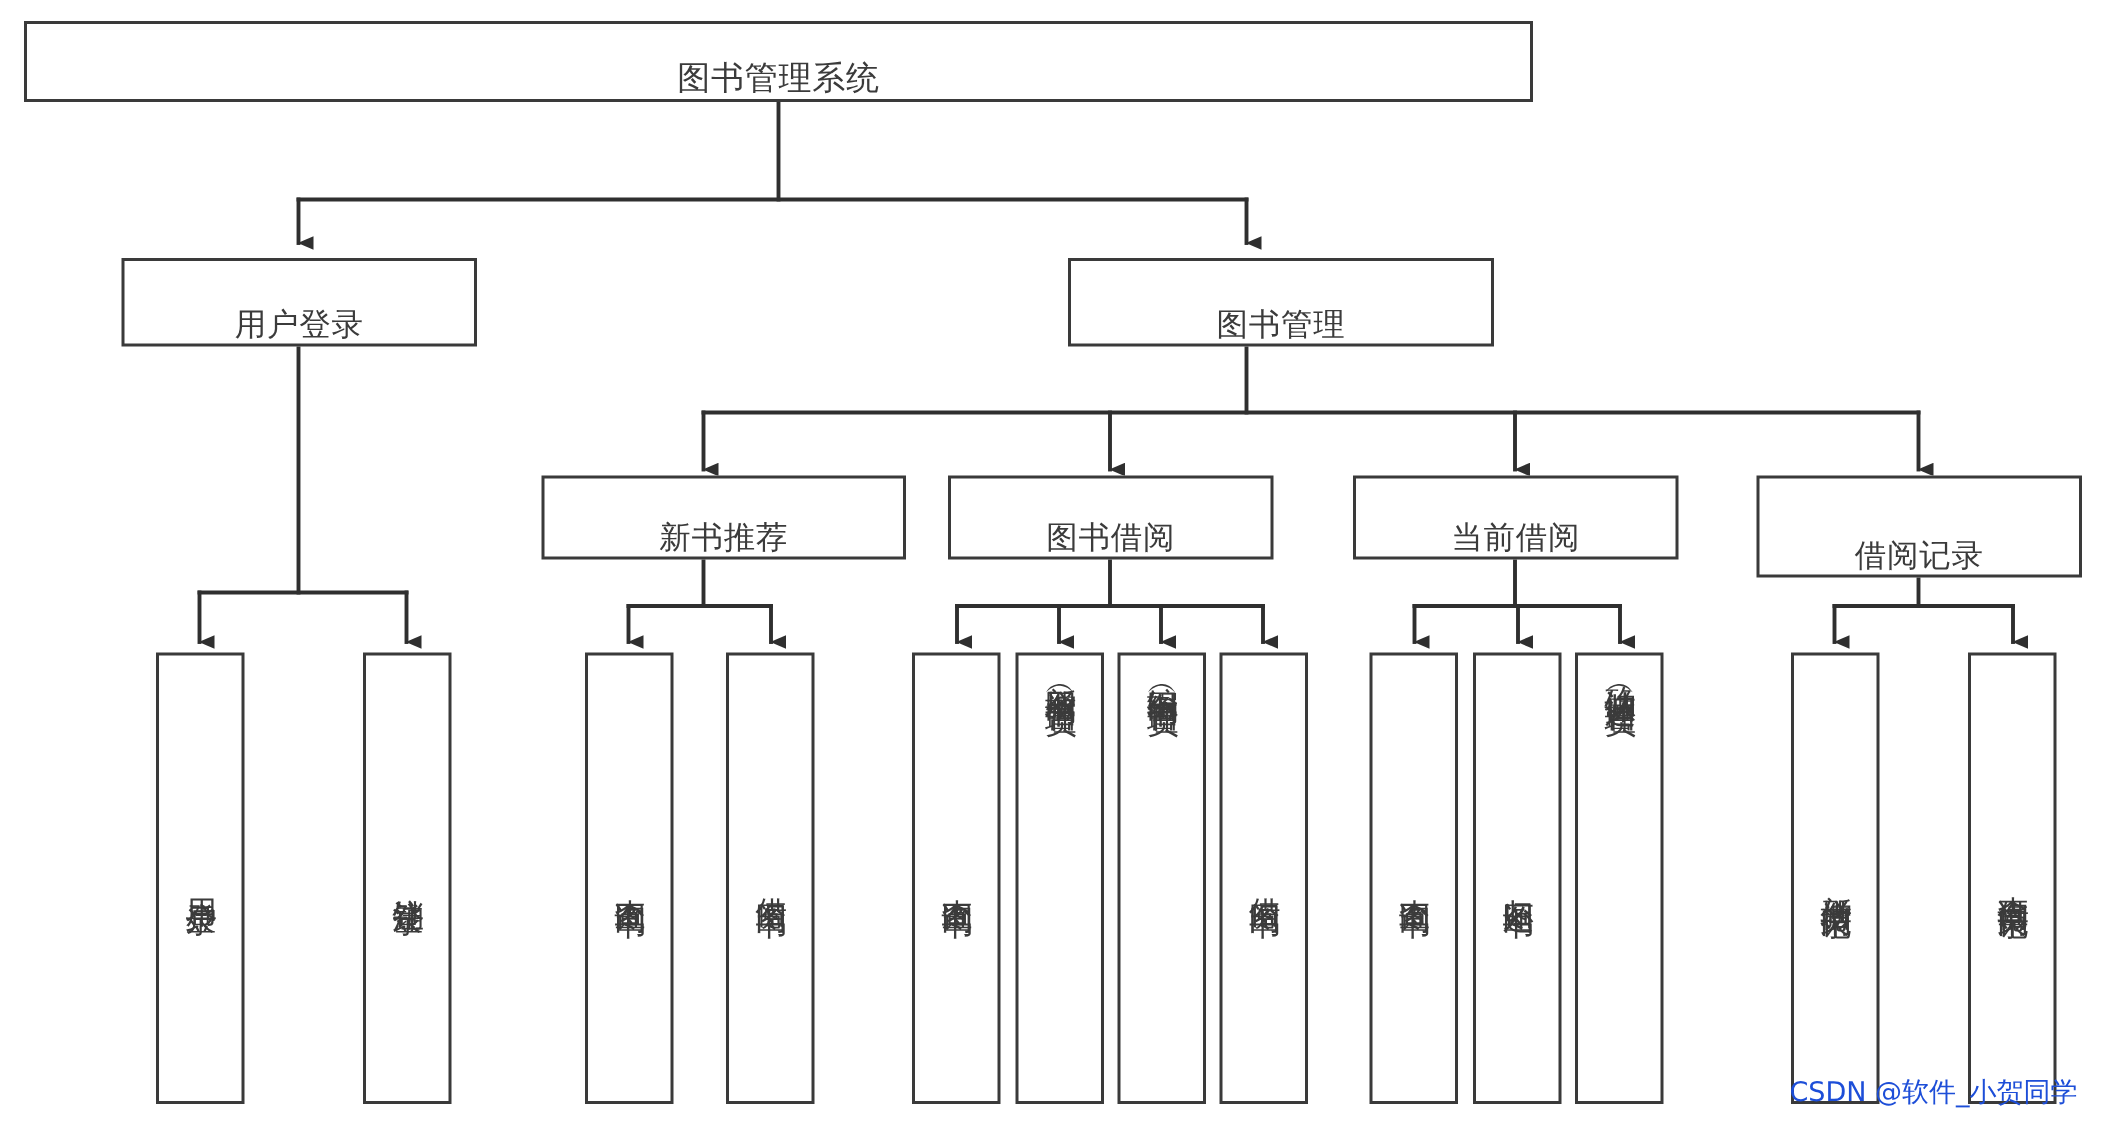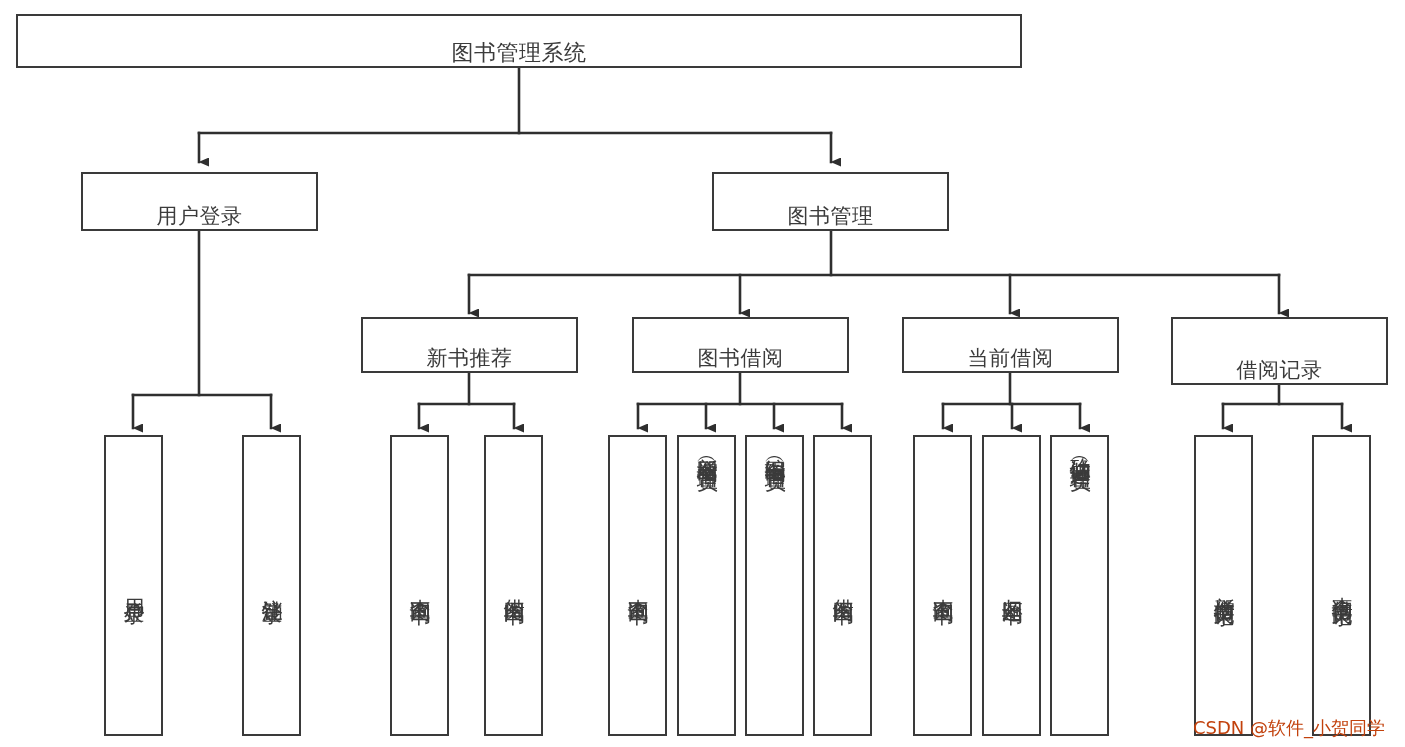--- a/index.html
+++ b/index.html
@@ -61,21 +61,21 @@
     letter-spacing: 2px;
     white-space: nowrap;
     margin: 0 auto;
   }
   .node.v.mid {
     align-items: center;
     padding-top: 0;
   }
   .watermark {
     position: absolute;
-    color: #c2410c;
+    color: #1d4ed8;
     font-size: 18px;
     white-space: nowrap;
     z-index: 5;
     font-family: "DejaVu Sans", "Liberation Sans", sans-serif;
   }
 </style>
 </head>
 <body>
 
 <div id="canvas">
@@ -130,25 +130,25 @@
     </g>
   </svg>
 
   <div class="node h root" style="left:16px; top:14px; width:1006px; height:54px;">
     <span class="label">图书管理系统</span>
   </div>
 
   <div class="node h" style="left:81px; top:172px; width:237px; height:59px;">
     <span class="label">用户登录</span>
   </div>
-  <div class="node h" style="left:712px; top:172px; width:237px; height:59px;">
+  <div class="node h" style="left:712px; top:172px; width:284px; height:59px;">
     <span class="label">图书管理</span>
   </div>
 
-  <div class="node h" style="left:361px; top:317px; width:217px; height:56px;">
+  <div class="node h" style="left:361px; top:317px; width:243px; height:56px;">
     <span class="label">新书推荐</span>
   </div>
   <div class="node h" style="left:632px; top:317px; width:217px; height:56px;">
     <span class="label">图书借阅</span>
   </div>
   <div class="node h" style="left:902px; top:317px; width:217px; height:56px;">
     <span class="label">当前借阅</span>
   </div>
   <div class="node h" style="left:1171px; top:317px; width:217px; height:68px;">
     <span class="label">借阅记录</span>

